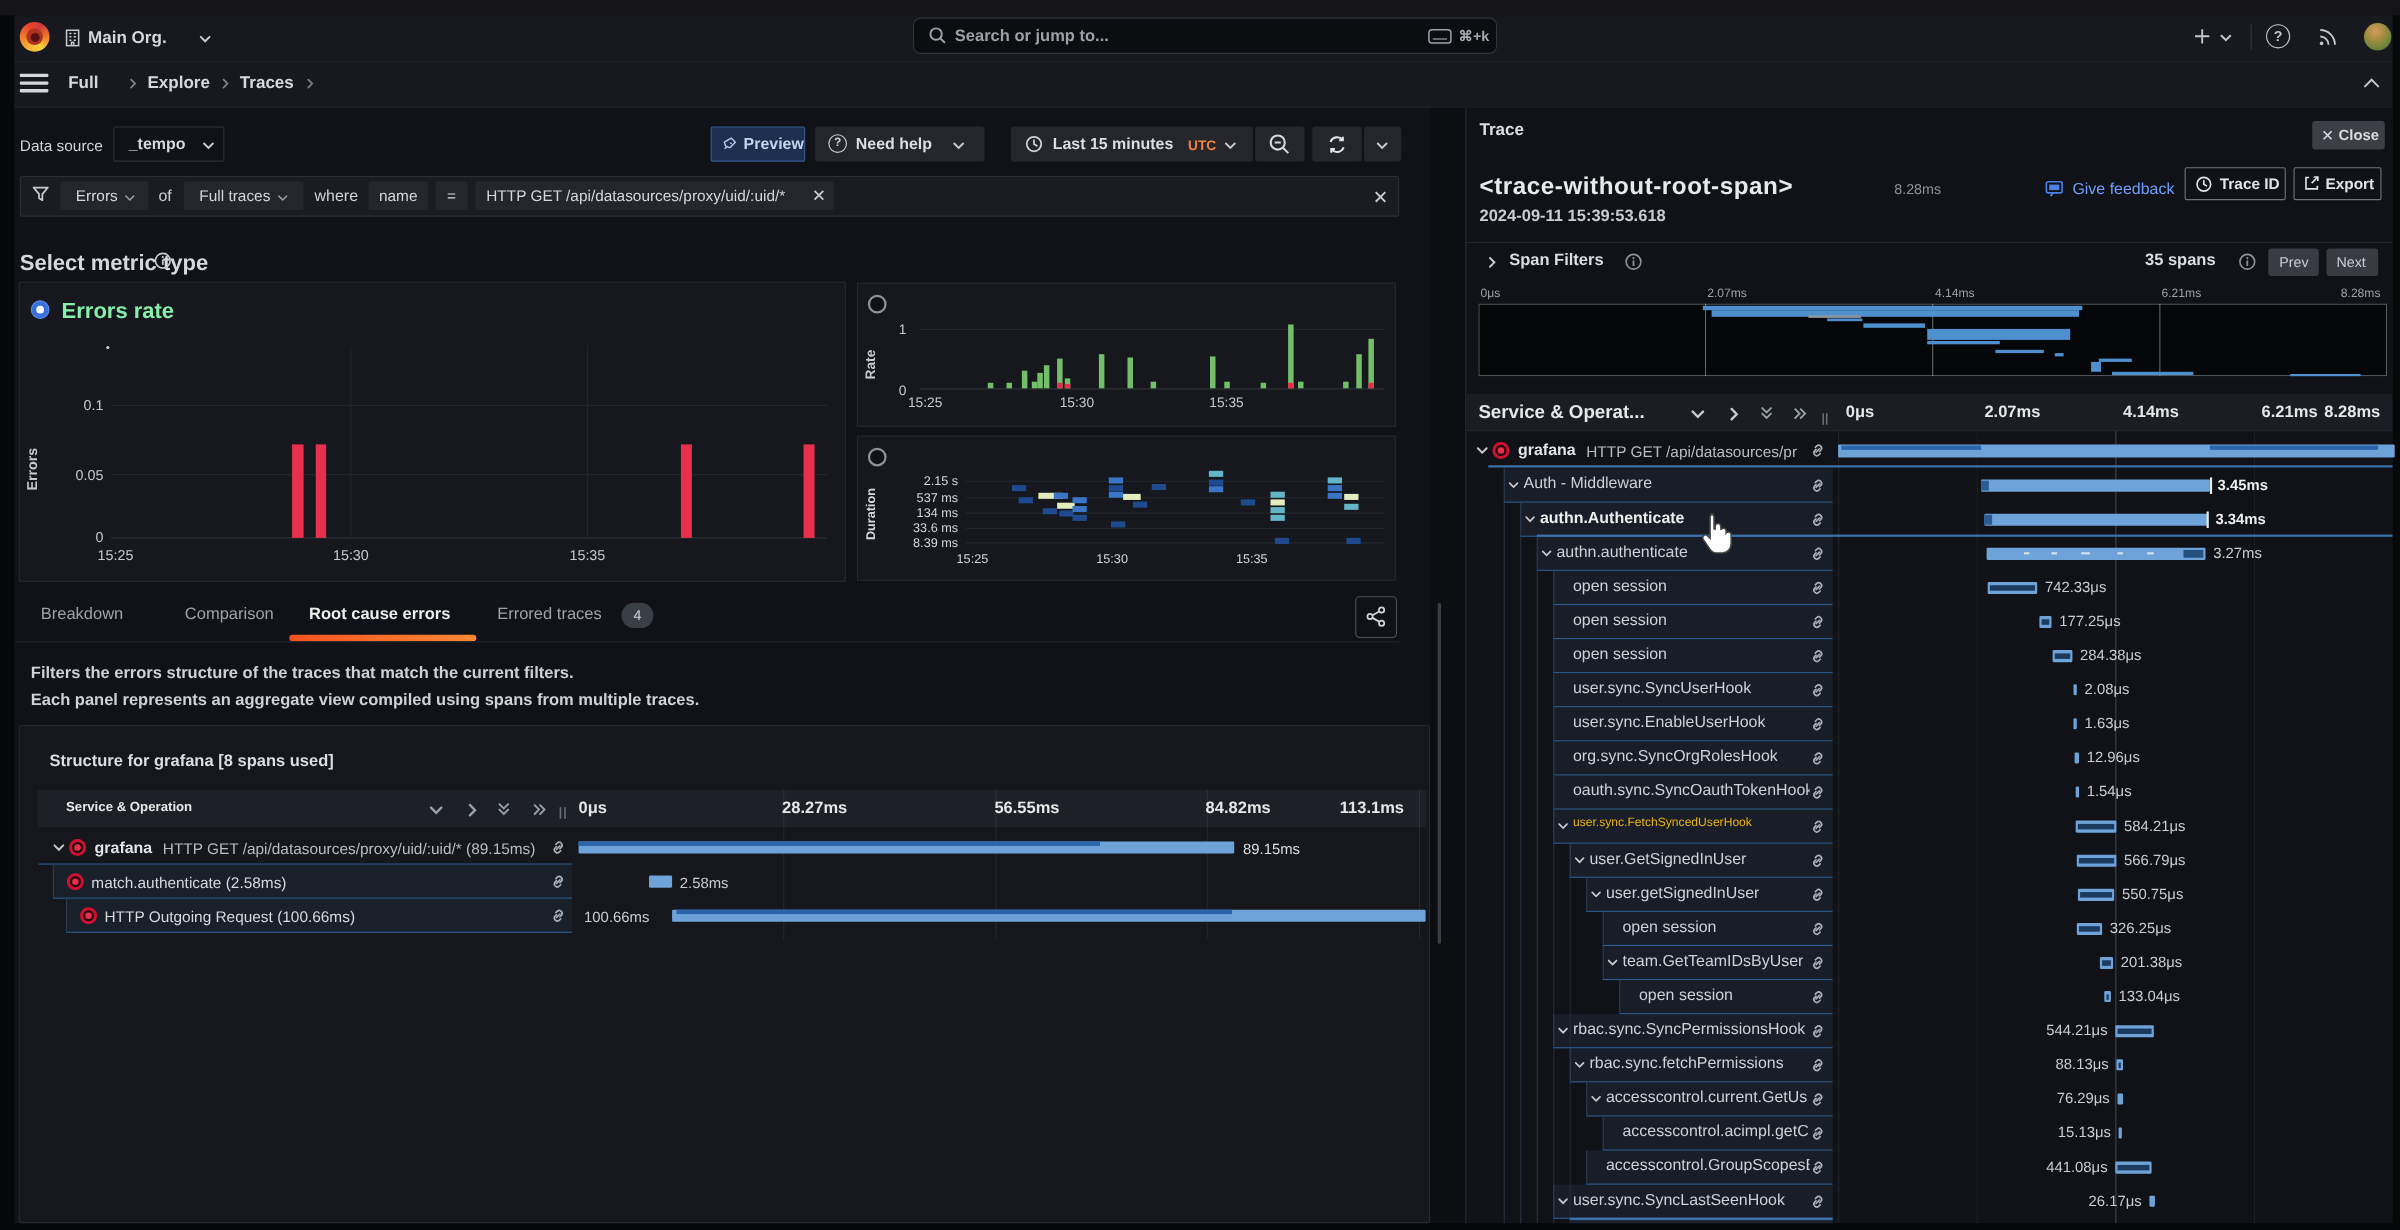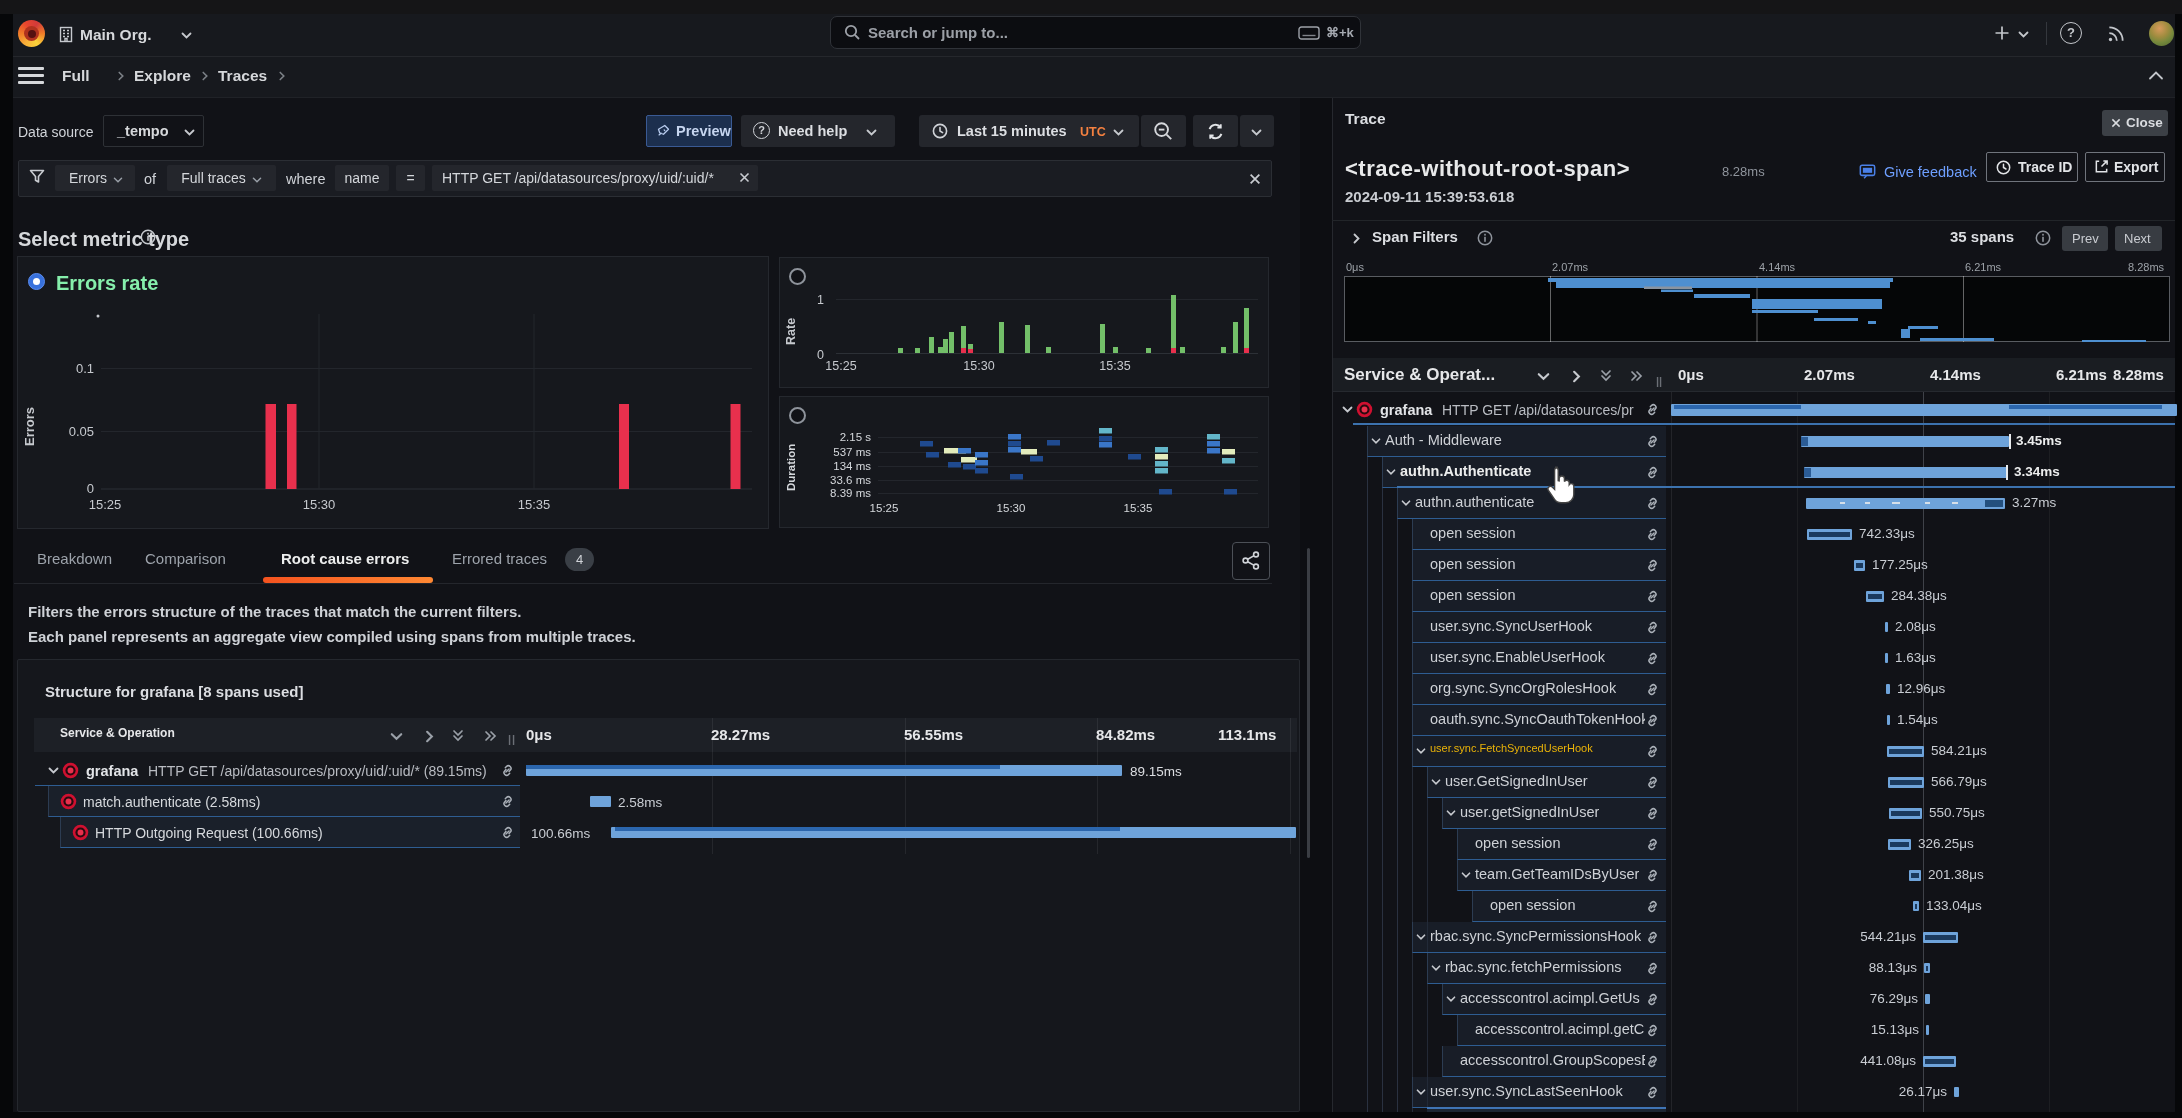--- a/index.html
+++ b/index.html
@@ -249,21 +249,21 @@
     <rect x="376" y="72" width="13" height="5.5" fill="#63b6c9"></rect>
     <rect x="380" y="93" width="13" height="5.5" fill="#1f4a8f"></rect>
     <rect x="428" y="38" width="13" height="5.5" fill="#63b6c9"></rect>
     <rect x="428" y="45" width="13" height="5.5" fill="#3a76c8"></rect>
     <rect x="428" y="52" width="13" height="5.5" fill="#3a76c8"></rect>
     <rect x="443" y="53" width="13" height="5.5" fill="#e3ecbc"></rect>
     <rect x="443" y="62" width="13" height="5.5" fill="#63b6c9"></rect>
     <rect x="445" y="93" width="13" height="5.5" fill="#1f4a8f"></rect>
   </svg>
 <div class="txt" style="left:37px;top:550px;font-size:15px;color:#9da3ab">Breakdown</div>
-<div class="txt" style="left:145px;top:550px;font-size:15px;color:#9da3ab">Comparison</div>
+<div class="txt" style="left:168px;top:550px;font-size:15px;color:#9da3ab">Comparison</div>
 <div class="txt b" style="left:281px;top:550px;font-size:15px;color:#eceded">Root cause errors</div>
 <div class="txt" style="left:452px;top:550px;font-size:15px;color:#9da3ab">Errored traces</div>
 <div class="abs" style="left:565px;top:548px;width:29px;height:23px;border-radius:12px;background:#3a3f46;color:#d0d3d8;font-size:13px;text-align:center;line-height:23px">4</div>
 <div class="abs" style="left:263px;top:577px;width:170px;height:6px;border-radius:3px;background:linear-gradient(90deg,#f5531f,#ff8833)"></div>
 <div class="abs" style="left:14px;top:583px;width:1258px;height:1px;background:#24262c"></div>
 <div class="abs" style="left:1232px;top:542px;width:38px;height:38px;border:1px solid #4c5057;border-radius:4px"></div>
 <svg class="abs" style="left:1242px;top:551px" width="18" height="19" viewBox="0 0 18 19" fill="none" stroke="#d0d3d8" stroke-width="1.6">
     <circle cx="14" cy="3.5" r="2.4"></circle>
     <circle cx="3.5" cy="9.5" r="2.4"></circle>
     <circle cx="14" cy="15.5" r="2.4"></circle>
@@ -662,21 +662,21 @@
     <path d="M8.5 7.5l1.8-1.8a4.2 4.2 0 016 6L14.5 13.5"></path>
     <path d="M15.5 16.5l-1.8 1.8a4.2 4.2 0 01-6-6l1.8-1.8"></path>
   </svg>
 <div class="bar" style="left:1924px;top:963px;width:6px;height:10px"></div>
 <div class="abs" style="left:1926px;top:966px;width:2px;height:5px;background:#1b3a5e"></div>
 <div class="dur" style="left:1802px;top:960px;width:115px;text-align:right">88.13μs</div>
 <div class="cell" style="left:1442px;top:984px;width:224px;height:31px"></div>
 <svg class="abs" style="left:1446px;top:995px" width="10" height="8" viewBox="0 0 11 9" fill="none">
     <path d="M1.5 2.5l4 4 4-4" stroke="#c6c9ce" stroke-width="1.8" stroke-linecap="round"></path>
   </svg>
-<div class="txt" style="left:1460px;top:990px;font-size:14.5px;color:#ced1d6;font-weight:normal;max-width:185px;overflow:hidden">accesscontrol.acimpl.GetUs</div>
+<div class="txt" style="left:1460px;top:990px;font-size:14.5px;color:#ced1d6;font-weight:normal;max-width:185px;overflow:hidden">accesscontrol.current.GetUs</div>
 <svg class="abs" style="left:1645px;top:992px" width="15" height="15" viewBox="0 0 24 24" fill="none" stroke="#aab0b8" stroke-width="2.4" stroke-linecap="round">
     <path d="M9.5 14.5l5-5"></path>
     <path d="M8.5 7.5l1.8-1.8a4.2 4.2 0 016 6L14.5 13.5"></path>
     <path d="M15.5 16.5l-1.8 1.8a4.2 4.2 0 01-6-6l1.8-1.8"></path>
   </svg>
 <div class="bar" style="left:1925px;top:994px;width:5px;height:10px"></div>
 <div class="dur" style="left:1803px;top:991px;width:115px;text-align:right">76.29μs</div>
 <div class="cell" style="left:1457px;top:1015px;width:209px;height:31px"></div>
 <div class="txt" style="left:1475px;top:1021px;font-size:14.5px;color:#ced1d6;font-weight:normal;max-width:170px;overflow:hidden">accesscontrol.acimpl.getC</div>
 <svg class="abs" style="left:1645px;top:1023px" width="15" height="15" viewBox="0 0 24 24" fill="none" stroke="#aab0b8" stroke-width="2.4" stroke-linecap="round">

